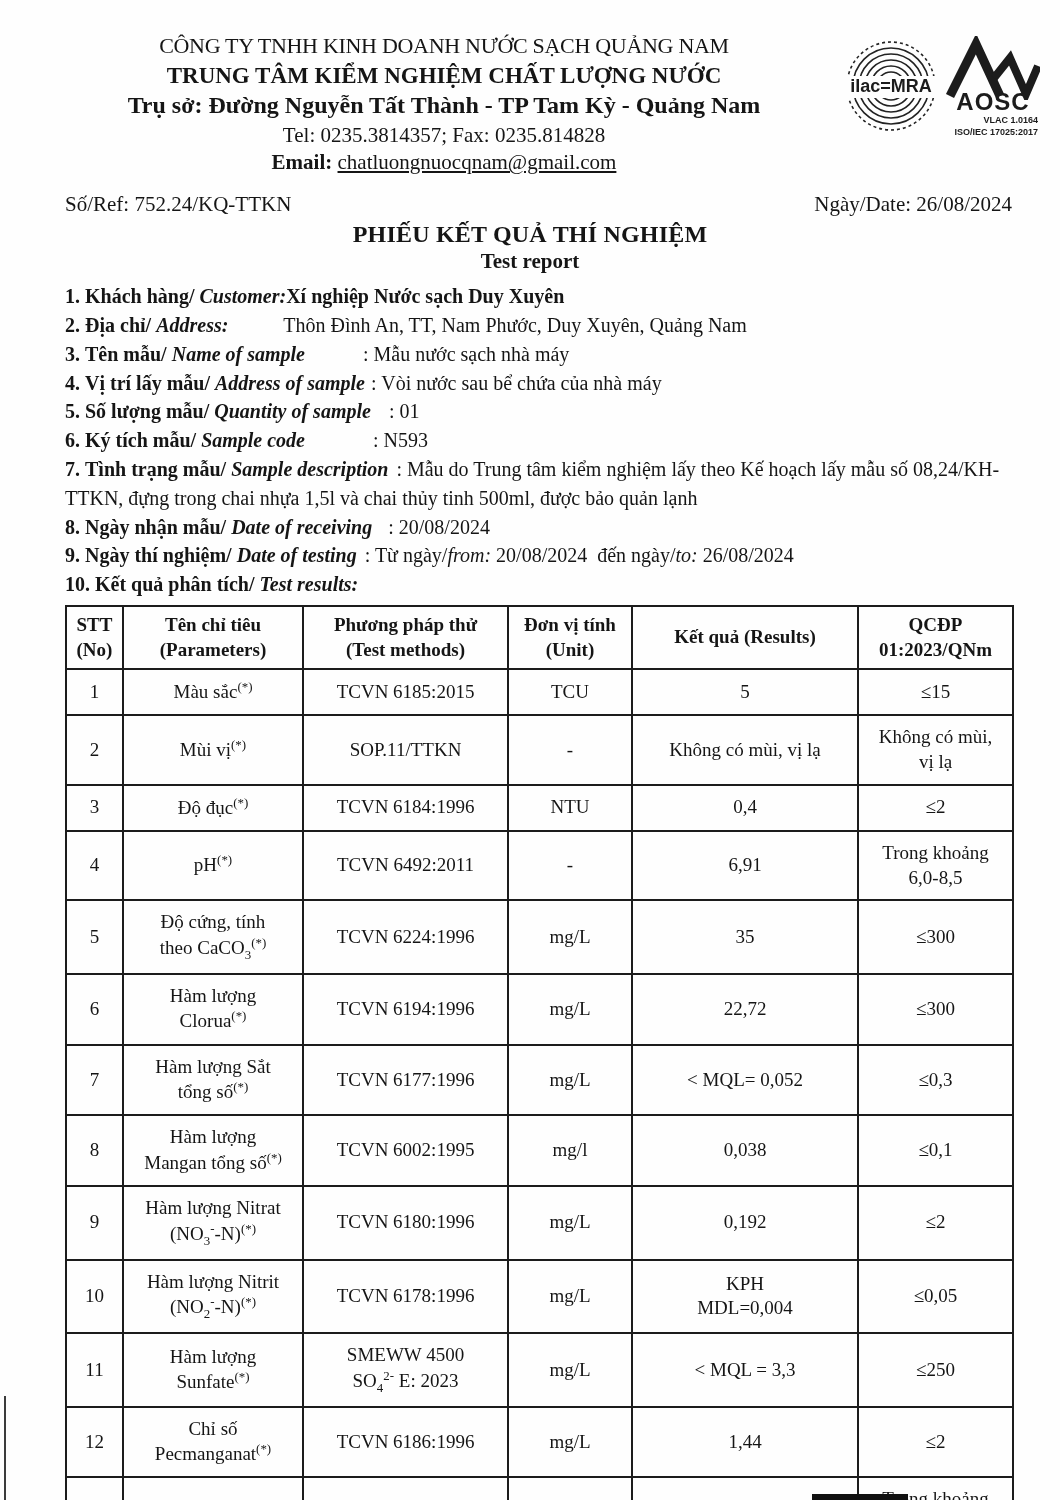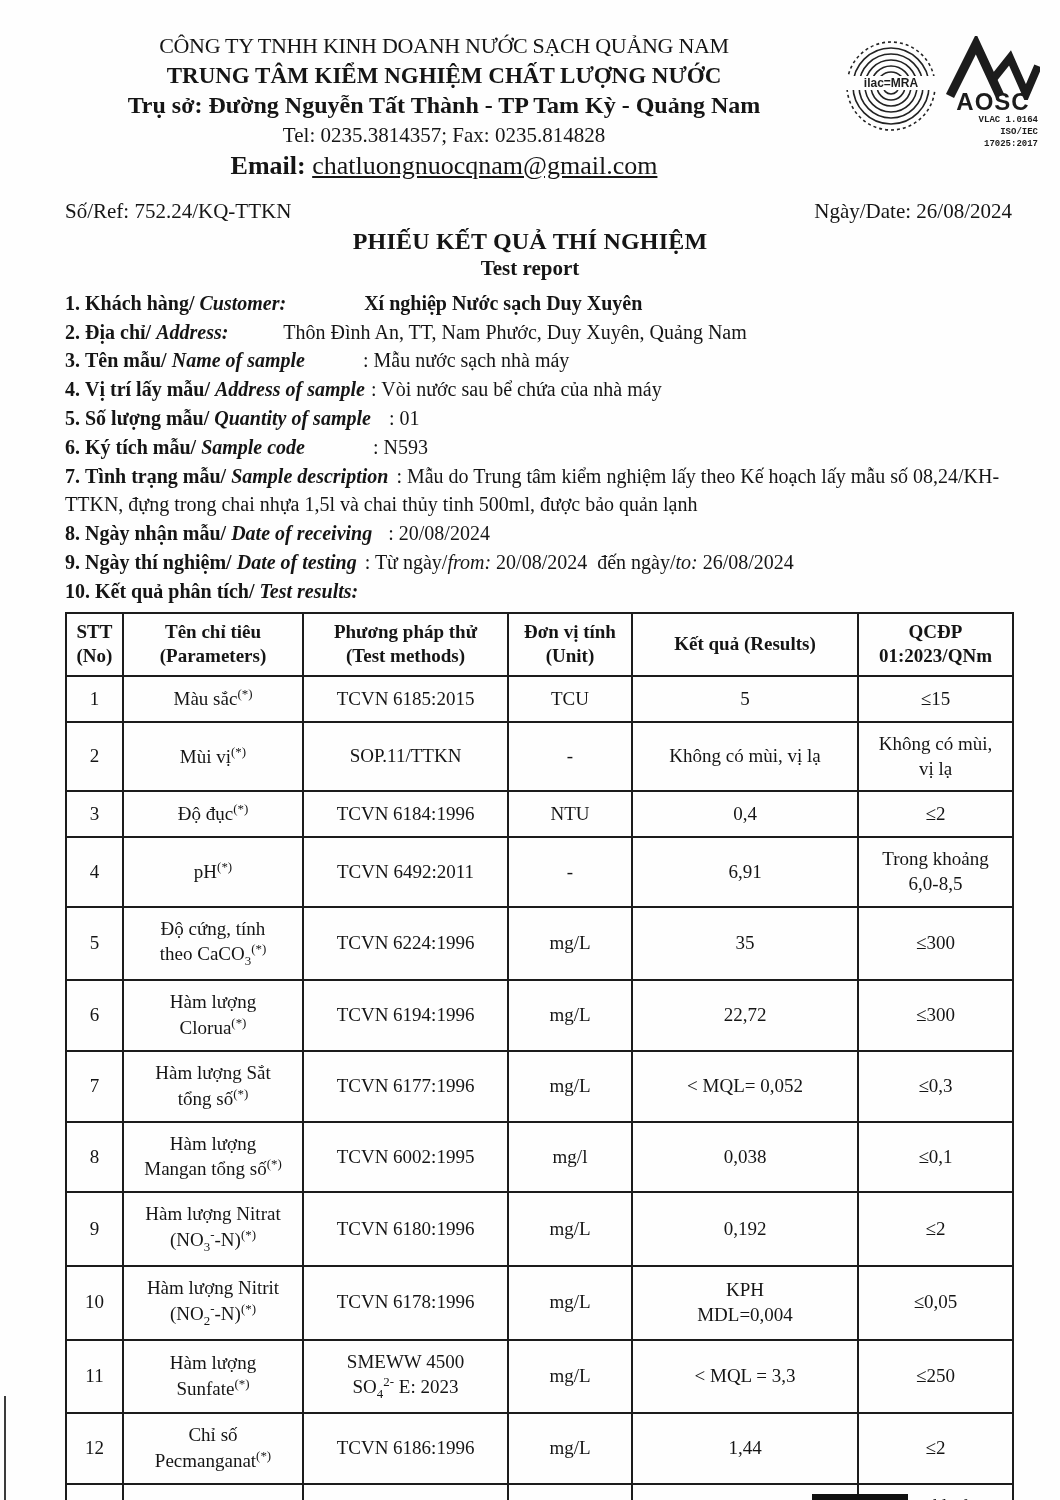--- a/index.html
+++ b/index.html
@@ -19,46 +19,46 @@
   .logo-qnawaco svg { position:absolute; inset:0; }
   .logo-caption {
     position:absolute; left:0; right:0; bottom:8px; text-align:center;
     font-size:13px; font-weight:bold; letter-spacing:1px; color:#222;
   }
   .lh-center { flex:1 1 auto; text-align:center; padding:4px 6px 0 6px; line-height:1.3; }
   .lh-company { font-size:22px; letter-spacing:-0.3px; }
   .lh-centername { font-size:23px; font-weight:bold; }
   .lh-address { font-size:24px; font-weight:bold; }
   .lh-telfax { font-size:21px; font-weight:normal; }
-  .lh-email { font-size:26px; }
+  .lh-email { font-size:21px; }
   .lh-email .lbl { font-weight:bold; }
   .lh-email .addr { text-decoration:underline; }
   .logos-right { flex:0 0 auto; display:flex; gap:6px; padding-top:8px; width:190px; }
   .ilac { position:relative; width:94px; height:104px; }
   .ilac-text {
     position:absolute; top:40px; left:0; right:0; text-align:center;
-    font-family:"Liberation Sans",sans-serif; font-weight:bold; font-size:12px; color:#1c1c1c;
+    font-family:"Liberation Sans",sans-serif; font-weight:bold; font-size:18px; color:#1c1c1c;
     background:#fefefe; line-height:1.2;
   }
   .aosc { width:96px; text-align:center; }
   .aosc-text { font-family:"Liberation Sans",sans-serif; font-weight:bold; font-size:24px;
     letter-spacing:1px; color:#1c1c1c; line-height:1; margin-top:-14px; text-align:center; padding-left:2px;}
-  .aosc-sub { font-family:Liberation Mono, monospace; font-weight:bold; font-size:9px;
+  .aosc-sub { font-family:Liberation Sans, sans-serif; font-weight:bold; font-size:9px;
     color:#1c1c1c; line-height:1.35; text-align:right; padding-right:2px; }
   
   .ref-row { display:flex; justify-content:space-between; margin:16px 48px 0 65px; font-size:21px; }
   .title { text-align:center; font-size:24px; font-weight:bold; margin-top:4px; letter-spacing:0.2px; }
   .subtitle { text-align:center; font-size:21px; font-weight:bold; margin-top:1px; }
   
   .info-list { margin:8px 48px 0 65px; font-size:20px; line-height:1.44; }
   .info-item { margin:0; }
   .info-item .num { font-weight:bold; margin-right:5px; }
   .info-item .vi { font-weight:bold; }
   .info-item .en { font-weight:bold; font-style:italic; margin-left:5px; }
-  .info-item:nth-child(1) .val { margin-left:78px; font-weight:bold; }
+  .info-item:nth-child(1) .val { font-weight:bold; }
   .info-item:nth-child(2) .val { margin-left:55px;text-align:center; }
   .info-item:nth-child(3) .val { margin-left:58px; }
   .info-item:nth-child(4) .val { margin-left:6px; }
   .info-item:nth-child(5) .val { margin-left:18px; }
   .info-item:nth-child(6) .val { margin-left:68px; }
   .info-item:nth-child(7) .val { margin-left:8px; }
   .info-item:nth-child(8) .val { margin-left:16px; }
   .info-item:nth-child(9) .val { margin-left:8px; }
   
   table.results {

